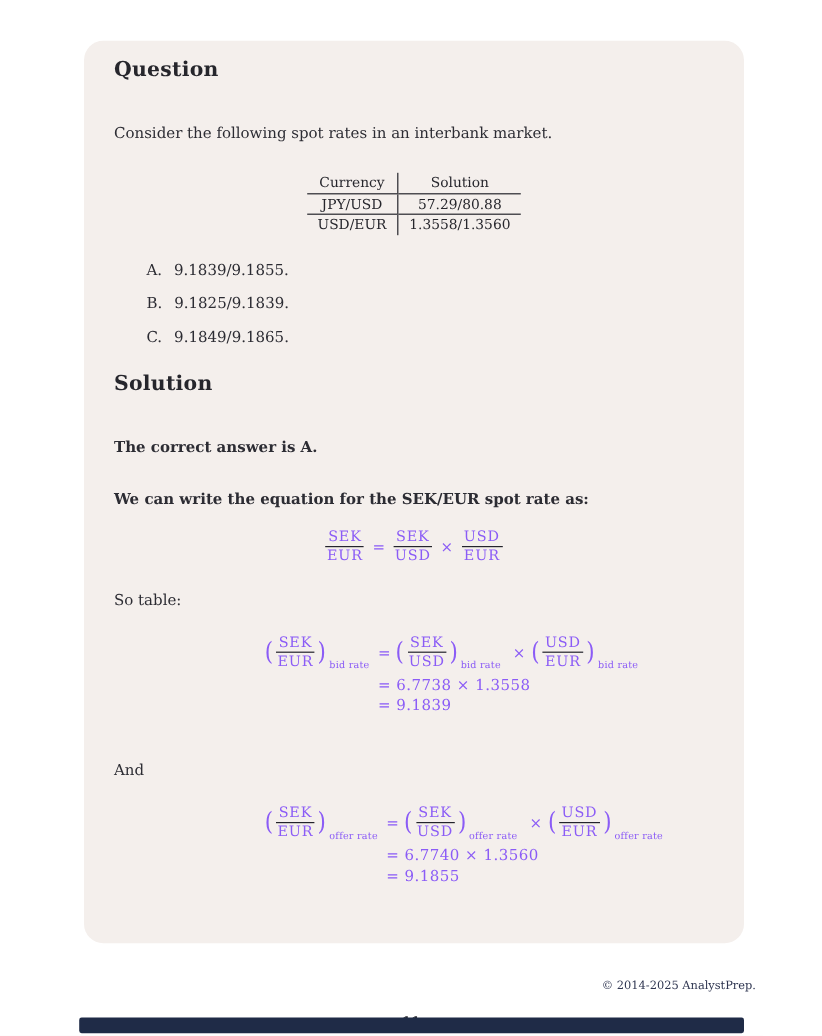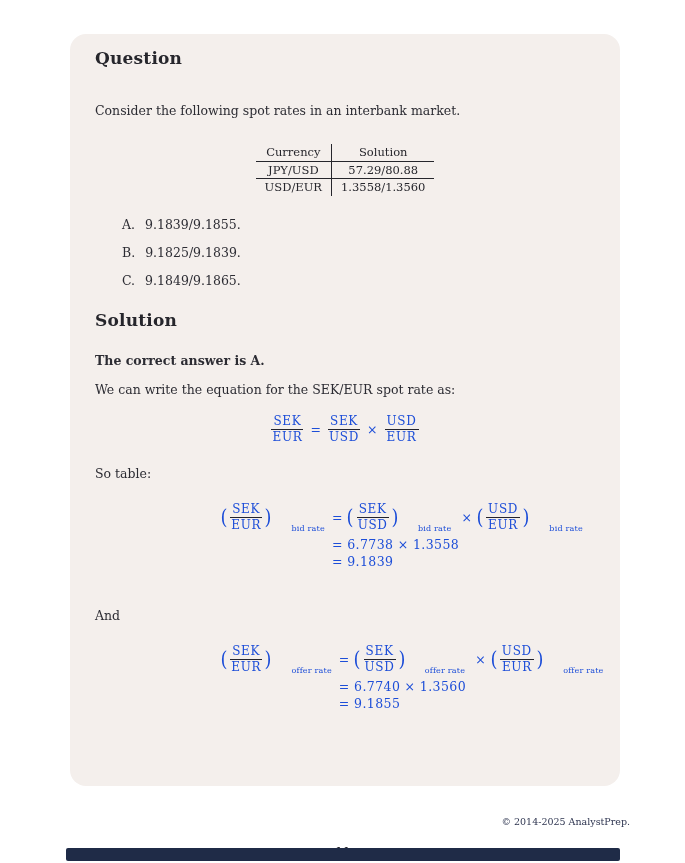--- a/index.html
+++ b/index.html
@@ -21,35 +21,35 @@
   .rates-table th,.rates-table td{padding:1px 9px;text-align:center;font-weight:normal;line-height:14.5px;}
   .rates-table th:first-child,.rates-table td:first-child{border-right:1.5px solid #26262c;}
   .rates-table thead tr{border-bottom:1.5px solid #26262c;}
   .rates-table tbody tr:not(:last-child){border-bottom:1.5px solid #26262c;}
 
   
   .choices{margin:22px 0 0 27px;}
   .choice{display:flex;gap:10px;font-size:12.5px;line-height:14px;}
   .choice + .choice{margin-top:14px;}
 
-  .answer-line{margin-top:23px;}
-  .sol-intro{margin-top:14px;}
+  .answer-line{margin-top:35px;}
+  .sol-intro{margin-top:28px;font-weight:bold;}
   .so-that{margin-top:22px;}
   .and-label{margin-top:38px;}
 
   
-  .math{color:#1d4ed8;}
+  .math{color:#8b5cf6;}
   .frac{display:inline-flex;flex-direction:column;align-items:center;font-size:12px;
         letter-spacing:0.7px;line-height:13px;}
   .frac .num{border-bottom:1px solid #23232c;padding:0 2px 1px;}
   .frac .den{padding-top:1px;text-align:center;}
   .eq-center{margin-top:18px;display:flex;justify-content:center;align-items:center;gap:7px;
              font-size:12.5px;}
   .paren{font-size:21px;font-weight:400;line-height:1;transform:scaleX(0.85);}
-  .sub{font-size:8px;position:relative;top:11px;margin-left:17px;white-space:nowrap;letter-spacing:0.2px;}
+  .sub{font-size:8px;position:relative;top:11px;margin-left:0;white-space:nowrap;letter-spacing:0.2px;}
   .eq-block{display:flex;align-items:flex-start;margin-left:125px;margin-top:19px;font-size:12.5px;}
   .mline{display:flex;align-items:center;gap:2px;height:36px;}
   .lhs{margin-right:7px;}
   .rhs .plain{line-height:17px;letter-spacing:0.4px;}
   .gap-times{margin:0 2px 0 8px;}
   .gap-eq{margin-right:2px;}
 
   
   .pagenum{position:absolute;left:0;right:0;top:845px;text-align:center;font-size:11px;
            font-weight:bold;color:#26262c;}

